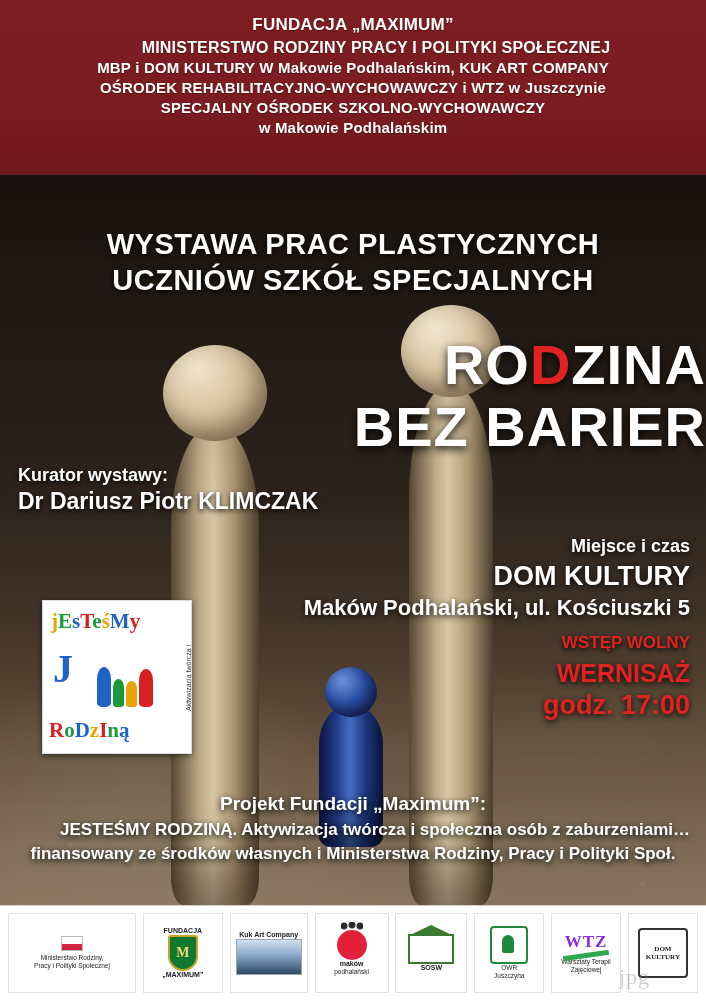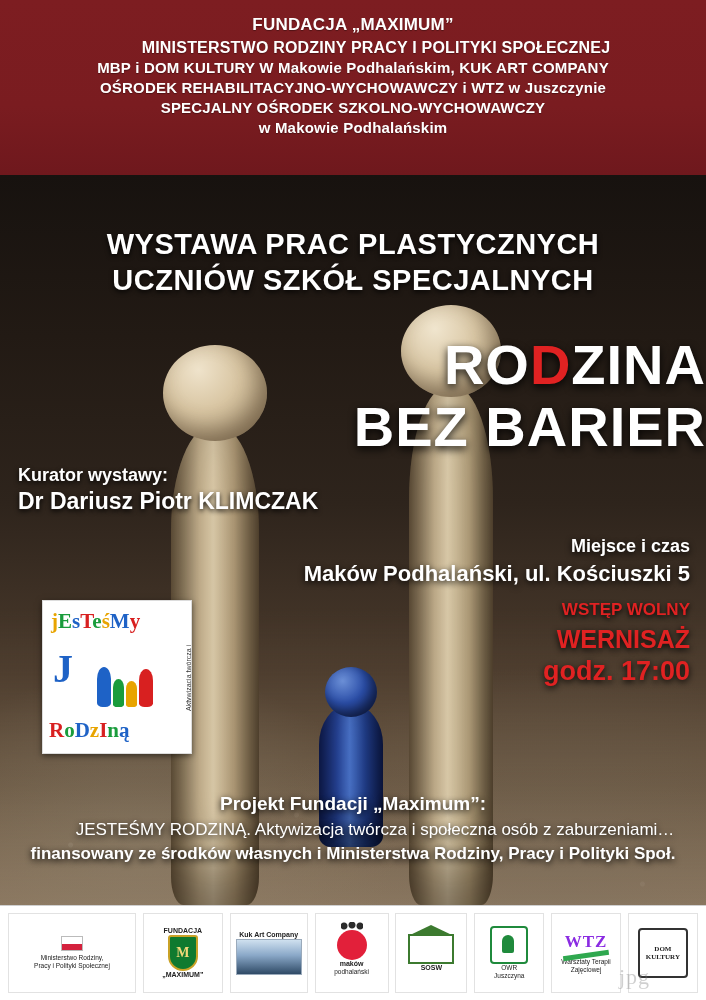--- a/index.html
+++ b/index.html
@@ -263,21 +263,21 @@
   .project-desc {
     position: absolute;
     left: 0; top: 615px;
     width: 706px;
     text-align: center;
     color: #ffffff;
     text-shadow: 0 2px 6px rgba(0,0,0,0.95);
     line-height: 1.45;
   }
   .project-desc .pd1 { font-size: 19px; font-weight: bold; }
-  .project-desc .pd2 { font-size: 17px; font-weight: normal; padding-left: 44px; }
+  .project-desc .pd2 { font-size: 17px; font-weight: bold; padding-left: 44px; }
   .project-desc .pd3 { font-size: 17px; font-weight: bold; }
 
   
   .footer {
     position: absolute;
     left: 0; top: 905px;
     width: 706px; height: 95px;
     background: #ffffff;
     border-top: 1px solid #cfcfcf;
     box-sizing: border-box;
@@ -446,20 +446,21 @@
       <span class="l2">BEZ BARIER</span>
     </div>
 
     <div class="curator">
       <div class="small">Kurator wystawy:</div>
       <div class="big">Dr Dariusz Piotr KLIMCZAK</div>
     </div>
 
     <div class="venue">
       <div class="v-label">Miejsce i czas</div>
+      <div class="v-place">DOM KULTURY</div>
       <div class="v-addr">Maków Podhalański, ul. Kościuszki 5</div>
       <div class="v-free">WSTĘP WOLNY</div>
       <div class="v-wernisaz">WERNISAŻ</div>
       <div class="v-hour">godz. 17:00</div>
     </div>
 
     <div class="project-logo">
       <div class="pl-row1">
         <span class="c1">j</span><span class="c2">E</span><span class="c3">s</span><span class="c4">T</span><span class="c2">e</span><span class="c1">ś</span><span class="c3">M</span><span class="c4">y</span>
       </div>

